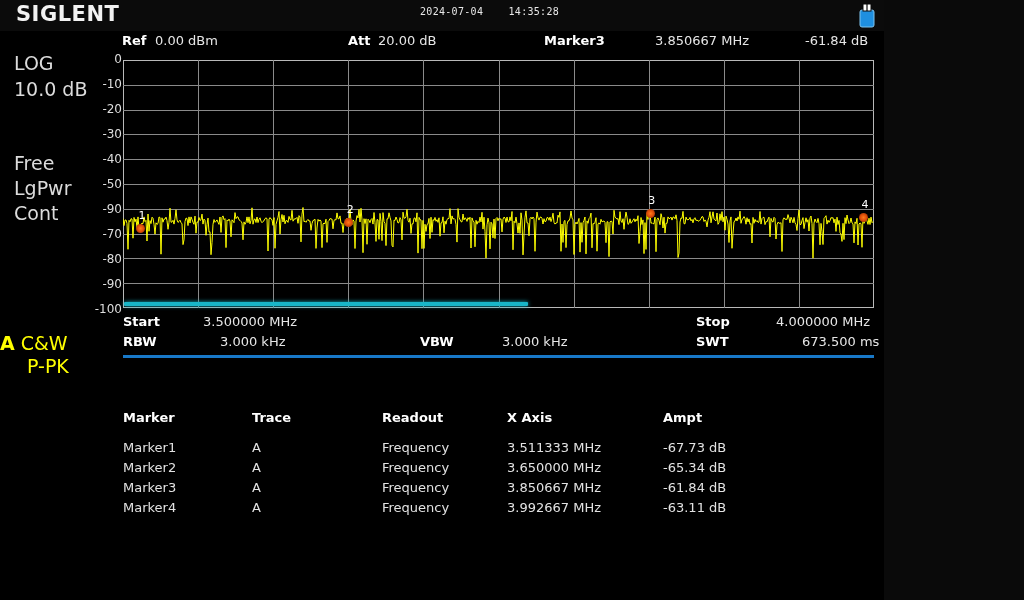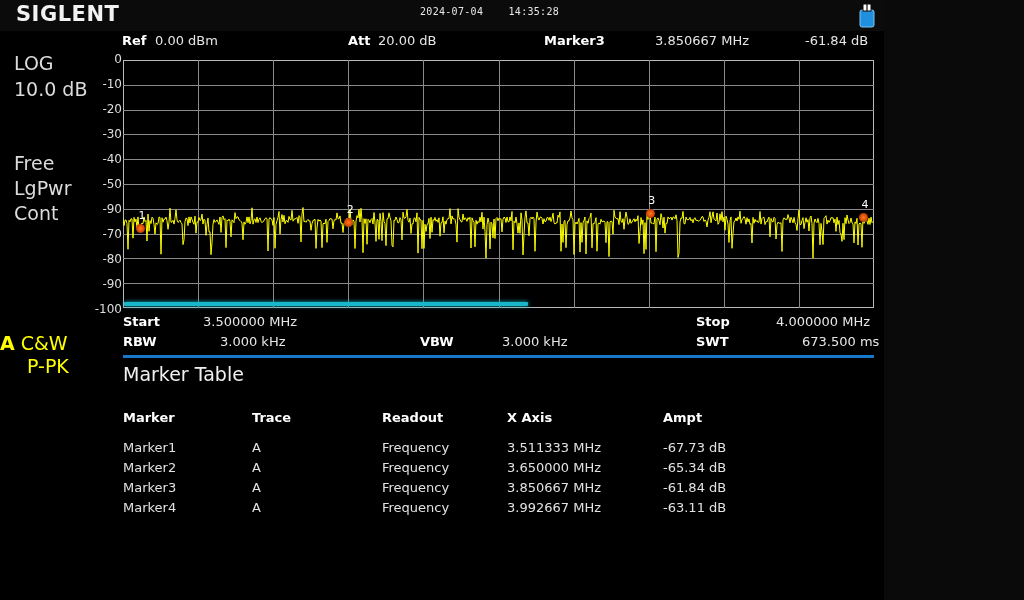--- a/index.html
+++ b/index.html
@@ -185,21 +185,20 @@
     <span style="left:666px; top:2px;">4.000000 MHz</span>
     <span class="lbl" style="left:13px;  top:22px;">RBW</span>
     <span style="left:110px; top:22px;">3.000 kHz</span>
     <span class="lbl" style="left:310px; top:22px;">VBW</span>
     <span style="left:392px; top:22px;">3.000 kHz</span>
     <span class="lbl" style="left:586px; top:22px;">SWT</span>
     <span style="left:692px; top:22px;">673.500 ms</span>
   </div>
   <div class="bluerule"></div>
 
-  <div class="mt-title">Marker Table</div>
   <div class="mtable">
     <div class="mtrow mthead">
       <span class="c0">Marker</span>
       <span class="c1">Trace</span>
       <span class="c2">Readout</span>
       <span class="c3">X Axis</span>
       <span class="c4">Ampt</span>
     </div>
     <div style="height:10px"></div>
     <div class="mtrow">

